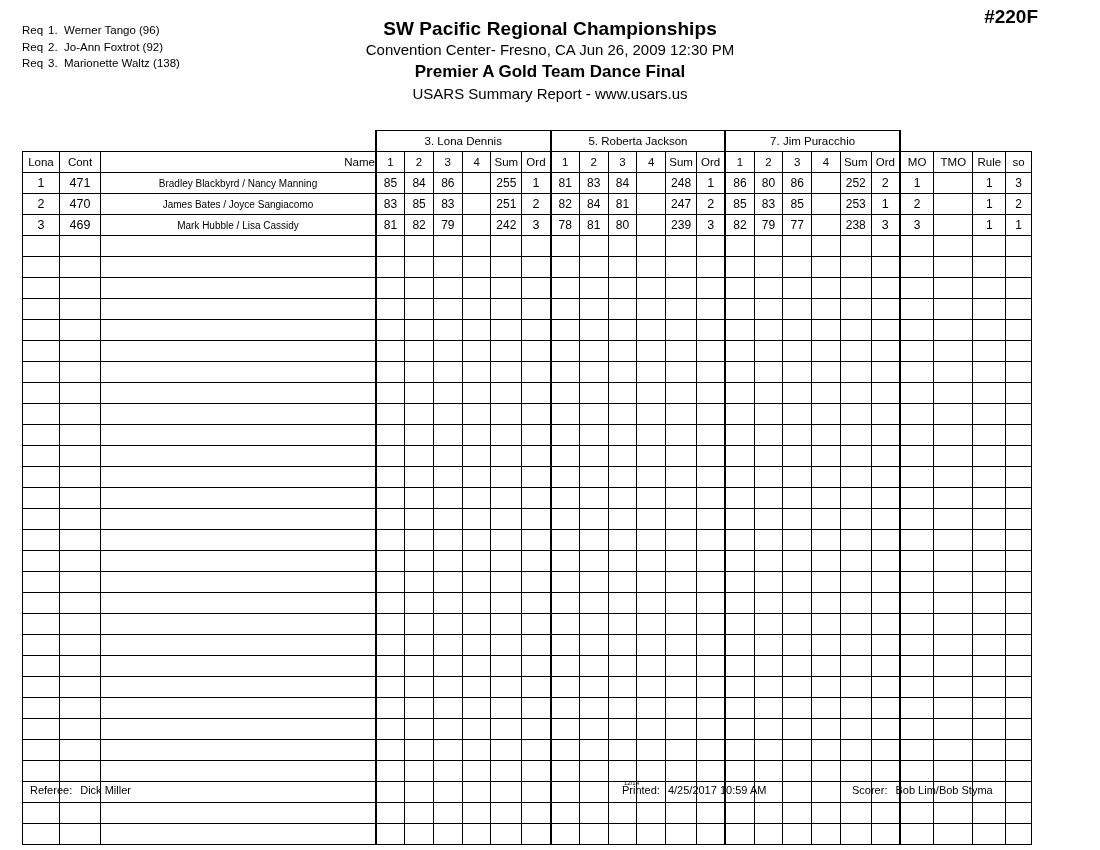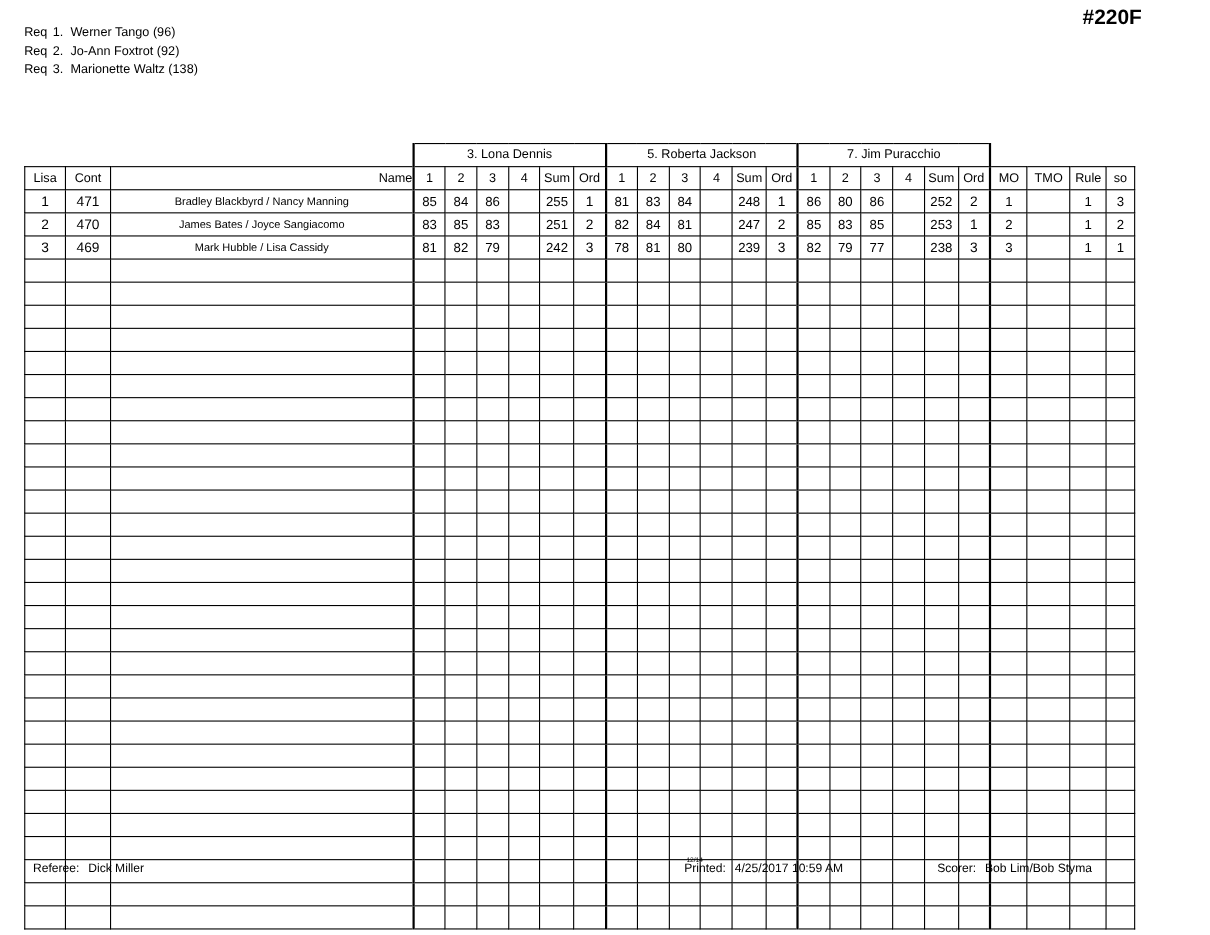--- a/index.html
+++ b/index.html
@@ -172,20 +172,26 @@
       <span class="req-label">Req</span><span class="req-num">1.</span><span>Werner Tango (96)</span>
     </div>
     <div class="req-line">
       <span class="req-label">Req</span><span class="req-num">2.</span><span>Jo-Ann Foxtrot (92)</span>
     </div>
     <div class="req-line">
       <span class="req-label">Req</span><span class="req-num">3.</span><span>Marionette Waltz (138)</span>
     </div>
   </div>
 
+  <div class="titles">
+    <div class="title-main">SW Pacific Regional Championships</div>
+    <div class="title-sub1">Convention Center- Fresno, CA  Jun 26, 2009  12:30 PM</div>
+    <div class="title-sub2">Premier A Gold Team Dance Final</div>
+    <div class="title-sub3">USARS Summary Report - www.usars.us</div>
+  </div>
 
   <div class="event-code">#220F</div>
 </div>
 
 <table class="sheet">
   <colgroup>
     <col style="width:36px">
       <col style="width:40px">
       <col style="width:268px">
     <col style="width:28px">
@@ -220,21 +226,21 @@
       <td class="judge-head" colspan="6">3.  Lona Dennis</td>
       <td class="judge-head" colspan="6">5.  Roberta Jackson</td>
       <td class="judge-head judge-head-last" colspan="6">7.  Jim Puracchio</td>
       <td class="noborder"></td>
       <td class="noborder"></td>
       <td class="noborder"></td>
       <td class="noborder"></td>
     </tr>
 
     <tr>
-      <td class="colhead">Lisa</td>
+      <td class="colhead">Lona</td>
       <td class="colhead">Cont</td>
       <td class="colhead" style="text-align:right;padding-left:6px">Name</td>
 
       <td class="colhead thickleft">1</td>
       <td class="colhead">2</td>
       <td class="colhead">3</td>
       <td class="colhead">4</td>
       <td class="colhead">Sum</td>
       <td class="colhead thickright">Ord</td>
 

